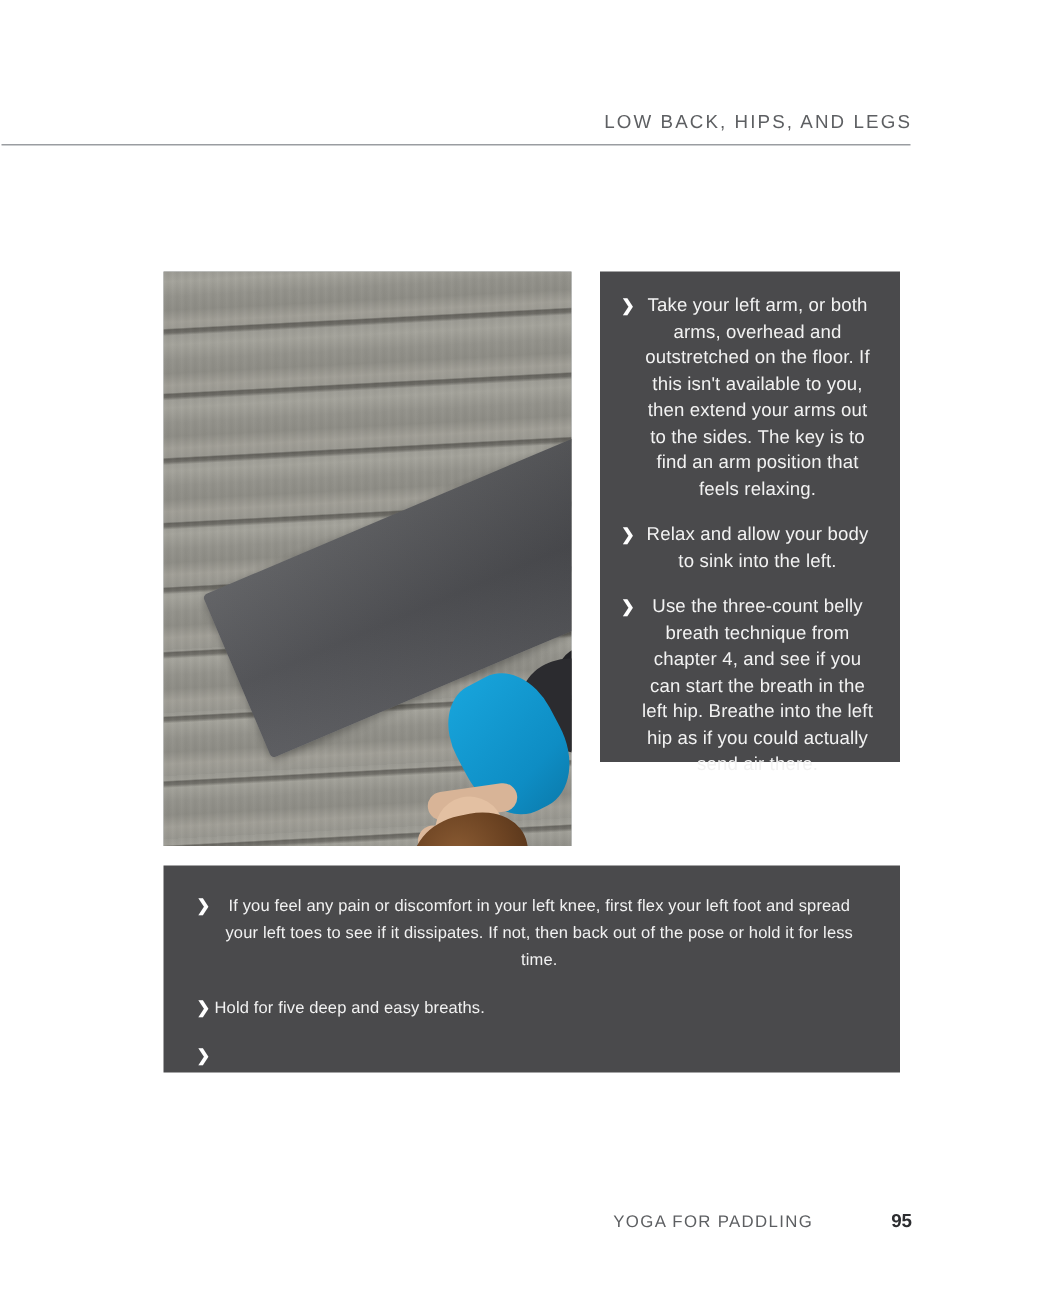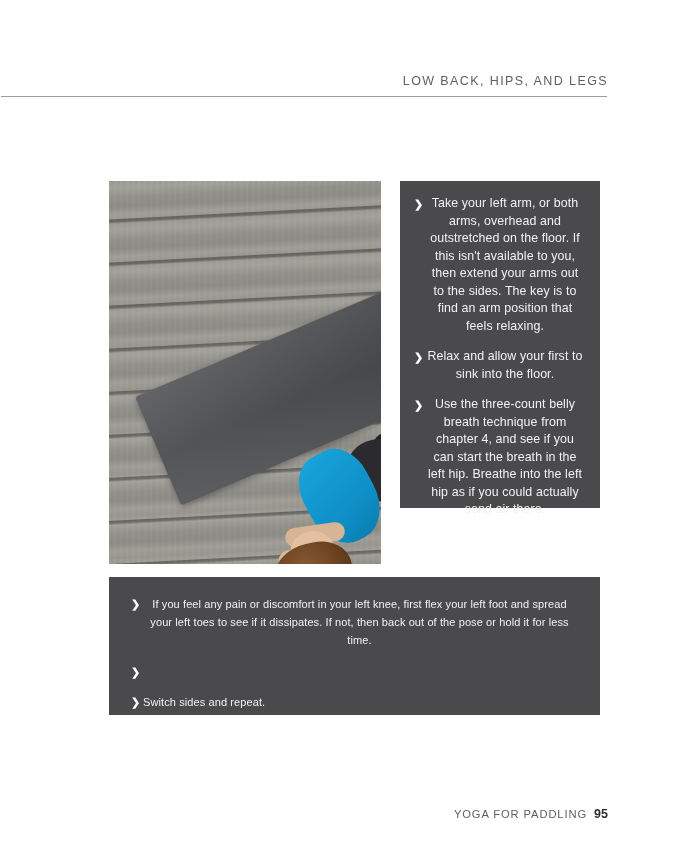--- a/index.html
+++ b/index.html
@@ -267,20 +267,21 @@
   }
   .footer-label {
     font-size: 11.2px;
     letter-spacing: .9px;
     color: #5d5f62;
   }
   .footer-page {
     font-size: 12.5px;
     font-weight: 700;
     color: #2c2d30;
+    margin-left: 45px;
   }
 </style>
 </head>
 <body>
 
 <div class="page">
 
   <div class="header">
     <div class="header-title">LOW BACK, HIPS, AND LEGS</div>
     <div class="header-rule"></div>
@@ -308,39 +309,39 @@
 
   </div>
 
   <div class="box box-right">
     <div class="bullet-item">
       <span class="chev">❯</span>
       <span class="btext">Take your left arm, or both arms, overhead and outstretched on the floor. If this isn't available to you, then extend your arms out to the sides. The key is to find an arm position that feels relaxing.</span>
     </div>
     <div class="bullet-item">
       <span class="chev">❯</span>
-      <span class="btext">Relax and allow your first to sink into the floor.</span>
+      <span class="btext">Relax and allow your body to sink into the left.</span>
     </div>
     <div class="bullet-item">
       <span class="chev">❯</span>
       <span class="btext">Use the three-count belly breath technique from chapter 4, and see if you can start the breath in the left hip. Breathe into the left hip as if you could actually send air there.</span>
     </div>
   </div>
 
   <div class="box box-bottom">
     <div class="bullet-item">
       <span class="chev">❯</span>
       <span class="btext">If you feel any pain or discomfort in your left knee, first flex your left foot and spread your left toes to see if it dissipates. If not, then back out of the pose or hold it for less time.</span>
     </div>
     <div class="bullet-item">
       <span class="chev">❯</span>
-    </div>
-    <div class="bullet-item">
-      <span class="chev">❯</span>
-      <span class="btext">Switch sides and repeat.</span>
+      <span class="btext">Hold for five deep and easy breaths.</span>
+    </div>
+    <div class="bullet-item">
+      <span class="chev">❯</span>
     </div>
   </div>
 
   <div class="footer">
     <span class="footer-label">YOGA FOR PADDLING</span>
     <span class="footer-page">95</span>
   </div>
 
 </div>
 

